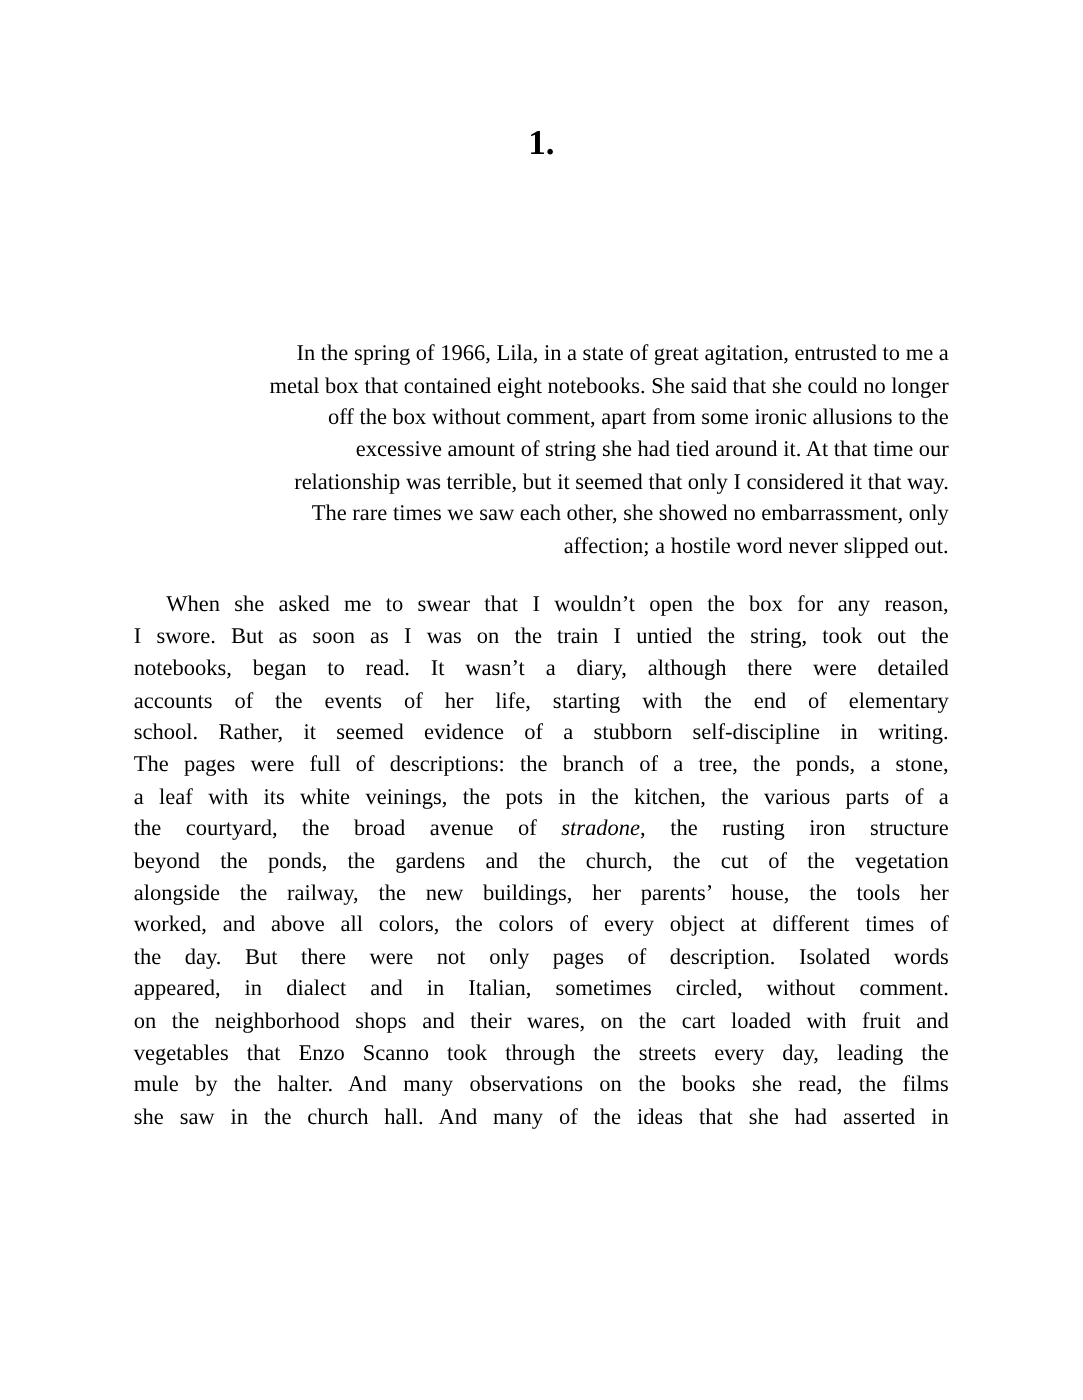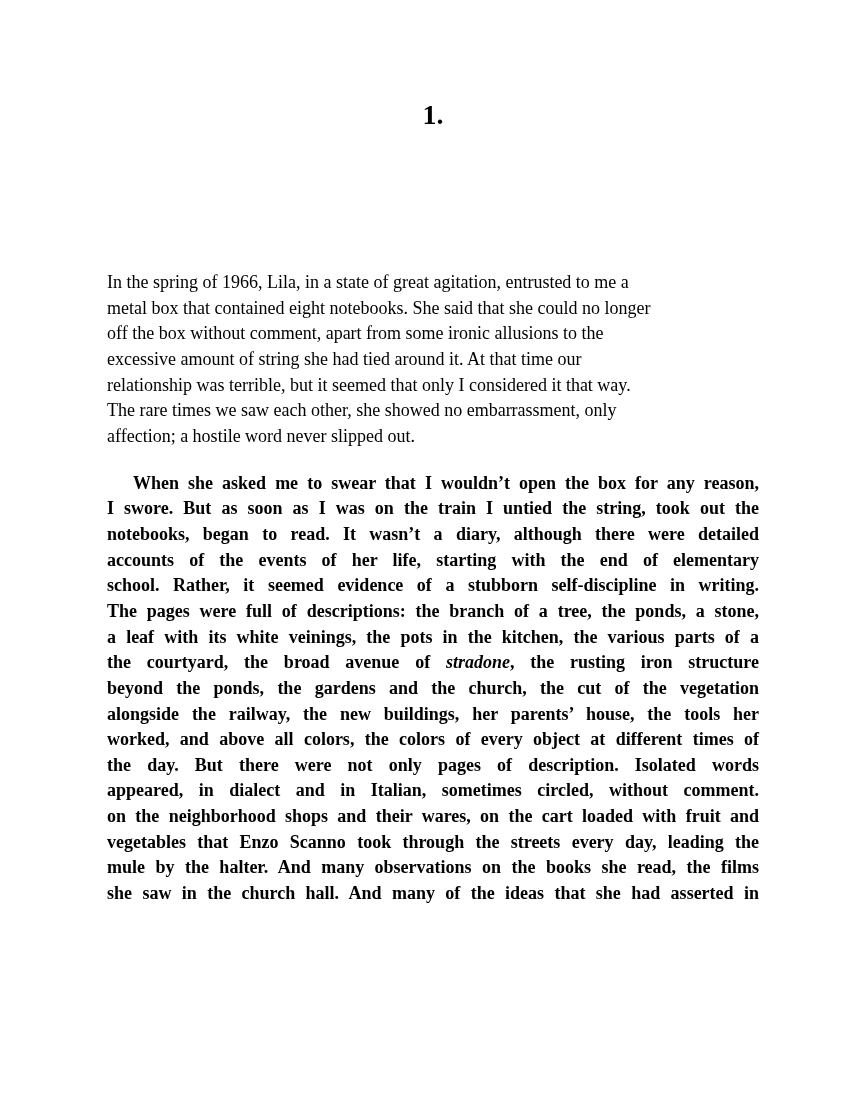--- a/index.html
+++ b/index.html
@@ -30,25 +30,24 @@
     position: absolute;
     left: 107px;
     top: 270px;
     width: 652px;
     font-size: 18px;
     line-height: 25.65px;
   }
   .para { margin: 0; }
   .para .line { min-height: 25.65px; }
   .para-left .line {
-    text-align: left;
+    text-align: right;
   }
   .para-justified {
     margin-top: 21px;
-    font-weight: bold;
   }
   .para-justified .line {
     text-align: justify;
     text-align-last: justify;
   }
   .para-justified .line:first-child {
     text-indent: 26px;
   }
   .italic { font-style: italic; }
 </style>

